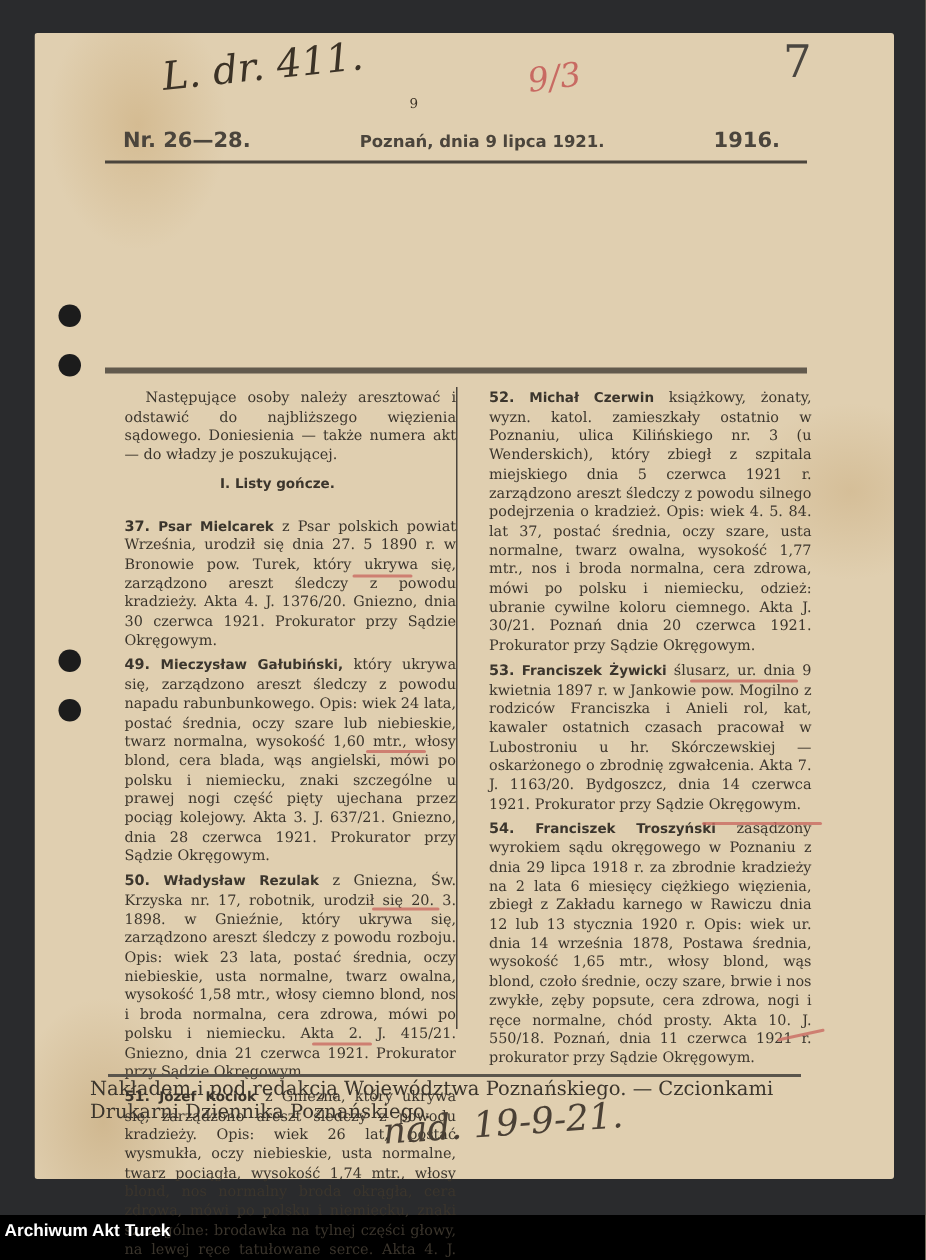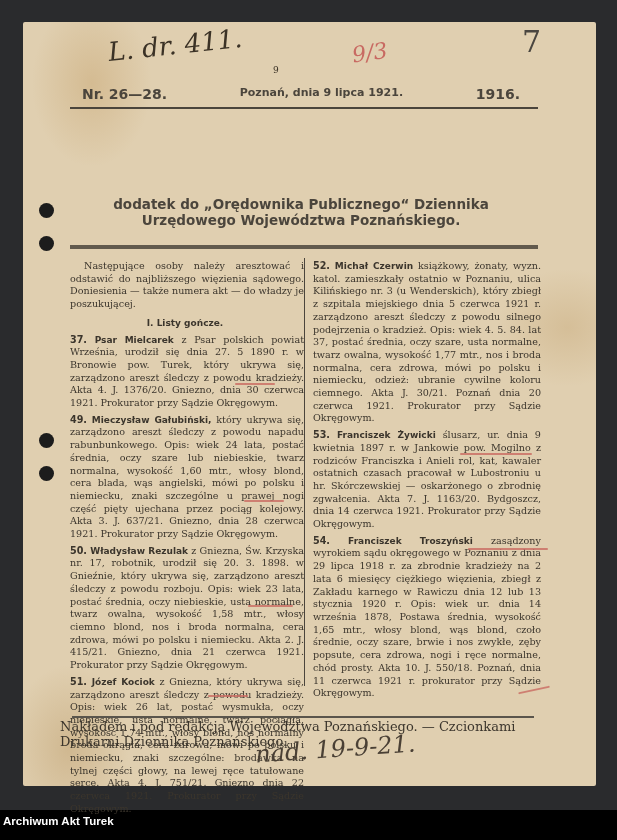--- a/index.html
+++ b/index.html
@@ -11,38 +11,38 @@
       radial-gradient(ellipse at 95% 40%, rgba(180,140,80,0.25) 0, rgba(180,140,80,0) 70px),
       radial-gradient(ellipse at 8% 95%, rgba(170,130,70,0.3) 0, rgba(170,130,70,0) 60px),
       #e0cfb0;
     border-radius:2px; }
   .hole { position:absolute; width:15px; height:15px; border-radius:50%; background:#1c1c1c; }
   .ink { position:absolute; font-family:"DejaVu Serif", serif; font-style:italic; color:#3b3226; }
   .hw1 { left:108px; top:30px; font-size:26px; transform:rotate(-6deg); }
   .hw-red { left:352px; top:40px; font-size:22px; color:#c86a62; transform:rotate(-8deg); }
   .hw7 { left:522px; top:24px; font-size:30px; color:#4a4640; font-style:normal; }
   .pageno { position:absolute; left:273px; top:65px; font-size:9px; color:#3b3226; }
-  .masthead { position:absolute; left:36px; top:86px; width:480px; display:flex; justify-content:space-between; align-items:flex-start;
+  .masthead { position:absolute; left:36px; top:86px; width:480px; display:flex; justify-content:space-between; align-items:center;
     font-family:"DejaVu Sans", sans-serif; font-weight:bold; color:#4b453c; }
   .mh-nr { font-size:14px; }
   .mh-date { font-size:11px; }
   .mh-year { font-size:14px; }
   .rule1 { position:absolute; left:40px; top:107px; width:475px; height:2px; background:#4b453c; }
   .title { position:absolute; left:38px; top:114px; width:480px; text-align:center; font-family:"DejaVu Sans", sans-serif; font-weight:bold;
     font-size:52px; letter-spacing:2px; color:#5a554c; line-height:56px; }
   .subtitle { position:absolute; left:36px; top:172px; width:482px; text-align:center; font-family:"DejaVu Sans", sans-serif; font-weight:bold;
     font-size:13.5px; color:#4b453c; line-height:16px; }
   .rule2 { position:absolute; left:40px; top:223px; width:475px; height:4px; background:#4b453c; opacity:0.85; }
   .col { position:absolute; top:236px; font-size:9.6px; line-height:12.7px; color:#3b352c; text-align:justify; }
   .col-left { left:36px; width:244px; }
   .col-right { left:285px; width:244px; }
   .divider { position:absolute; left:281px; top:236px; width:1px; height:452px; background:#4b453c; }
-  .col p { margin:0 0 4px 4px; }
+  .col p { margin:0 0 4px 17px; }
   .indent { text-indent:14px; }
-  .sec { text-align:center; font-family:"DejaVu Sans", sans-serif; font-weight:bold; font-size:9px; margin:6px 0 4px 0; }
+  .sec { text-align:center; font-family:"DejaVu Sans", sans-serif; font-weight:bold; font-size:9px; margin:6px 0 16px 0; }
   .num { font-family:"DejaVu Sans", sans-serif; font-weight:bold; }
   .name { font-family:"DejaVu Sans", sans-serif; font-weight:bold; font-size:9px; }
   .rule3 { position:absolute; left:40px; top:694px; width:475px; height:2px; background:#5a554c; }
   .footer { position:absolute; left:36px; top:699px; width:482px; text-align:left; font-size:13px; color:#3b352c; }
   .hw-bottom { left:255px; top:735px; font-size:24px; transform:rotate(-4deg); color:#4a4035; }
   .redline { position:absolute; height:2px; background:#c96a62; border-radius:2px; opacity:0.8; }
   .caption { position:absolute; left:3px; top:815px; color:#fff; font-family:"Liberation Sans", sans-serif; font-weight:bold; font-size:11.5px; }
 </style>
 </head>
 <body>
@@ -60,24 +60,20 @@
   <div class="ink hw7">7</div>
   <div class="pageno">9</div>
 
   <div class="masthead" style="left:82px;width:438px">
     <span class="mh-nr">Nr. 26—28.</span>
     <span class="mh-date">Poznań, dnia 9 lipca 1921.</span>
     <span class="mh-year">1916.</span>
   </div>
   <div class="rule1" style="left:70px;width:468px"></div>
 
-  <div class="subtitle" style="left:60px;width:482px;top:196px">
-    <div>dodatek do „Orędownika Publicznego“ Dziennika</div>
-    <div>Urzędowego Województwa Poznańskiego.</div>
-  </div>
   <div class="rule2" style="left:70px;width:468px;top:245px"></div>
 
   <div class="col col-left" style="left:66px;width:238px;top:260px">
     <p class="indent">Następujące osoby należy aresztować i odstawić do najbliższego więzienia sądowego. Doniesienia — także numera akt — do władzy je poszukującej.</p>
     <div class="sec">I. Listy gończe.</div>
     <p><span class="num">37.</span> <span class="name">Psar Mielcarek</span> <span>z Psar polskich powiat Września, urodził się dnia 27. 5 1890 r. w Bronowie pow. Turek, który ukrywa się, zarządzono areszt śledczy z powodu kradzieży. Akta 4. J. 1376/20. Gniezno, dnia 30 czerwca 1921. Prokurator przy Sądzie Okręgowym.</span></p>
     <p><span class="num">49.</span> <span class="name">Mieczysław Gałubiński,</span> <span>który ukrywa się, zarządzono areszt śledczy z powodu napadu rabunbunkowego. Opis: wiek 24 lata, postać średnia, oczy szare lub niebieskie, twarz normalna, wysokość 1,60 mtr., włosy blond, cera blada, wąs angielski, mówi po polsku i niemiecku, znaki szczególne u prawej nogi część pięty ujechana przez pociąg kolejowy. Akta 3. J. 637/21. Gniezno, dnia 28 czerwca 1921. Prokurator przy Sądzie Okręgowym.</span></p>
     <p><span class="num">50.</span> <span class="name">Władysław Rezulak</span> <span>z Gniezna, Św. Krzyska nr. 17, robotnik, urodził się 20. 3. 1898. w Gnieźnie, który ukrywa się, zarządzono areszt śledczy z powodu rozboju. Opis: wiek 23 lata, postać średnia, oczy niebieskie, usta normalne, twarz owalna, wysokość 1,58 mtr., włosy ciemno blond, nos i broda normalna, cera zdrowa, mówi po polsku i niemiecku. Akta 2. J. 415/21. Gniezno, dnia 21 czerwca 1921. Prokurator przy Sądzie Okręgowym.</span></p>
     <p><span class="num">51.</span> <span class="name">Józef Kociok</span> <span>z Gniezna, który ukrywa się, zarządzono areszt śledczy z powodu kradzieży. Opis: wiek 26 lat, postać wysmukła, oczy niebieskie, usta normalne, twarz pociągła, wysokość 1,74 mtr., włosy blond, nos normalny broda okrągła, cera zdrowa, mówi po polsku i niemiecku, znaki szczególne: brodawka na tylnej części głowy, na lewej ręce tatułowane serce. Akta 4. J. 751/21. Gniezno dnia 22 czerwca 1921. Prokurator przy Sądzie Okręgowym.</span></p>
   </div>

